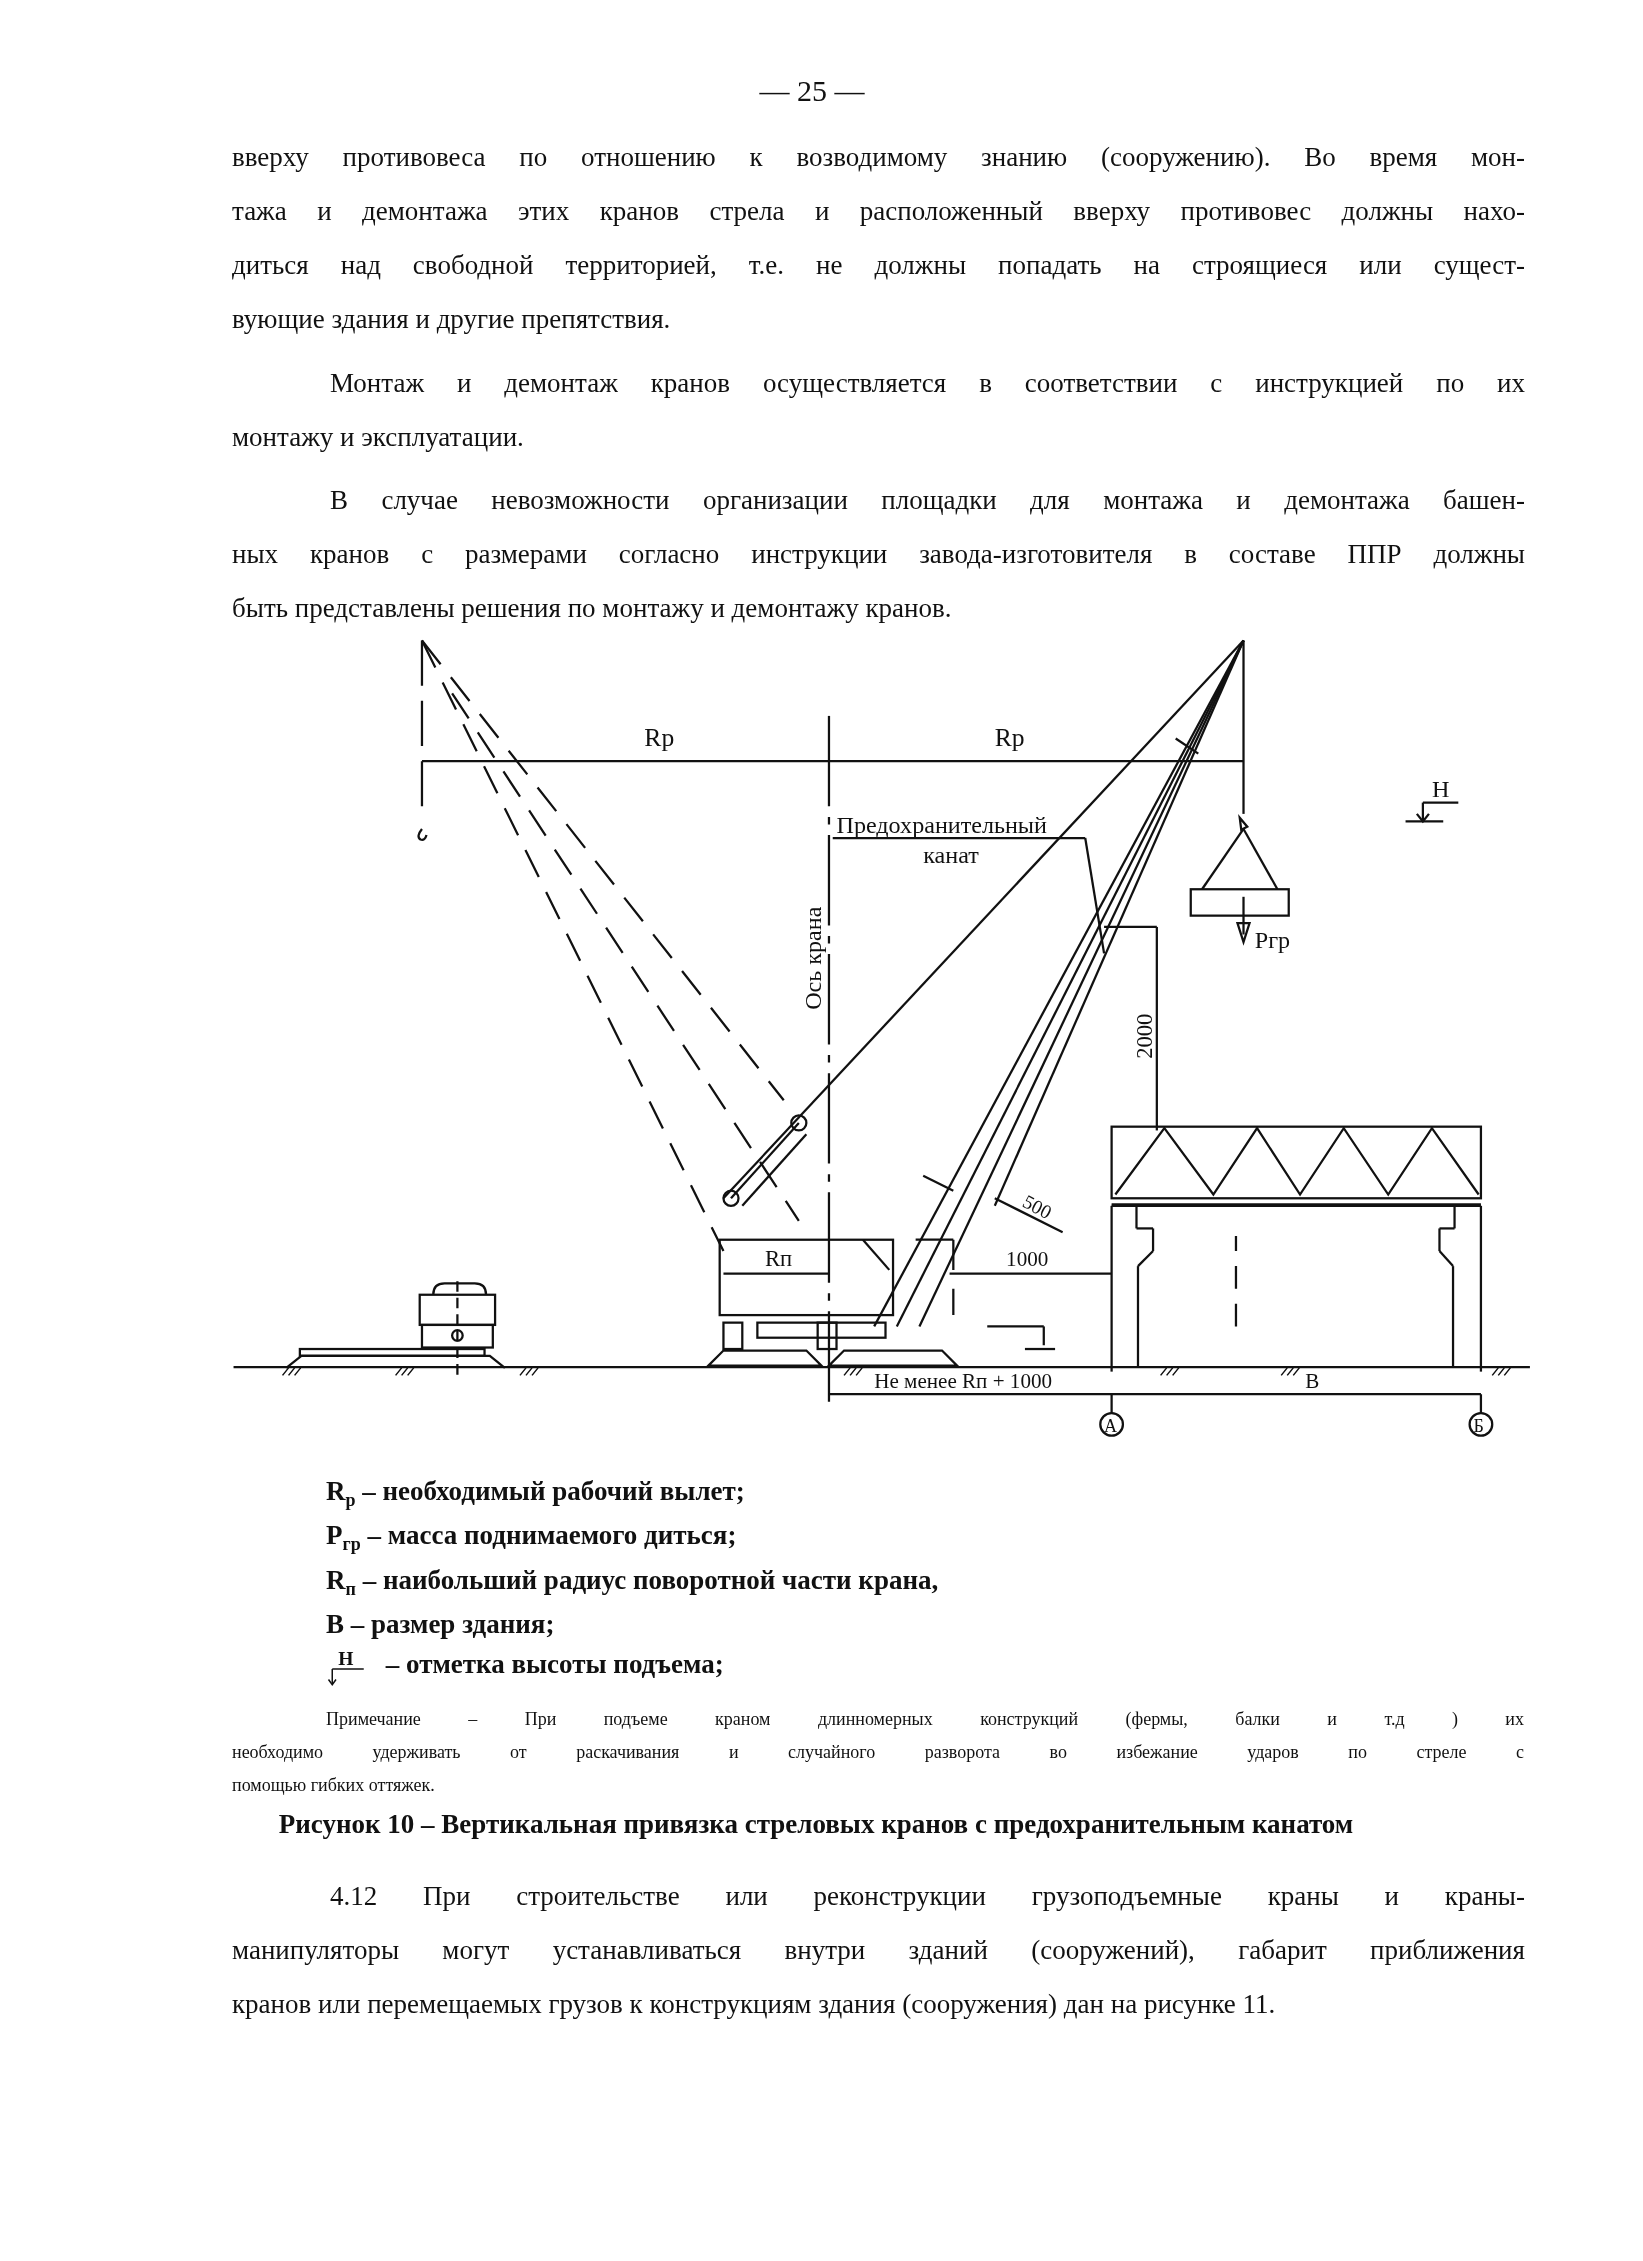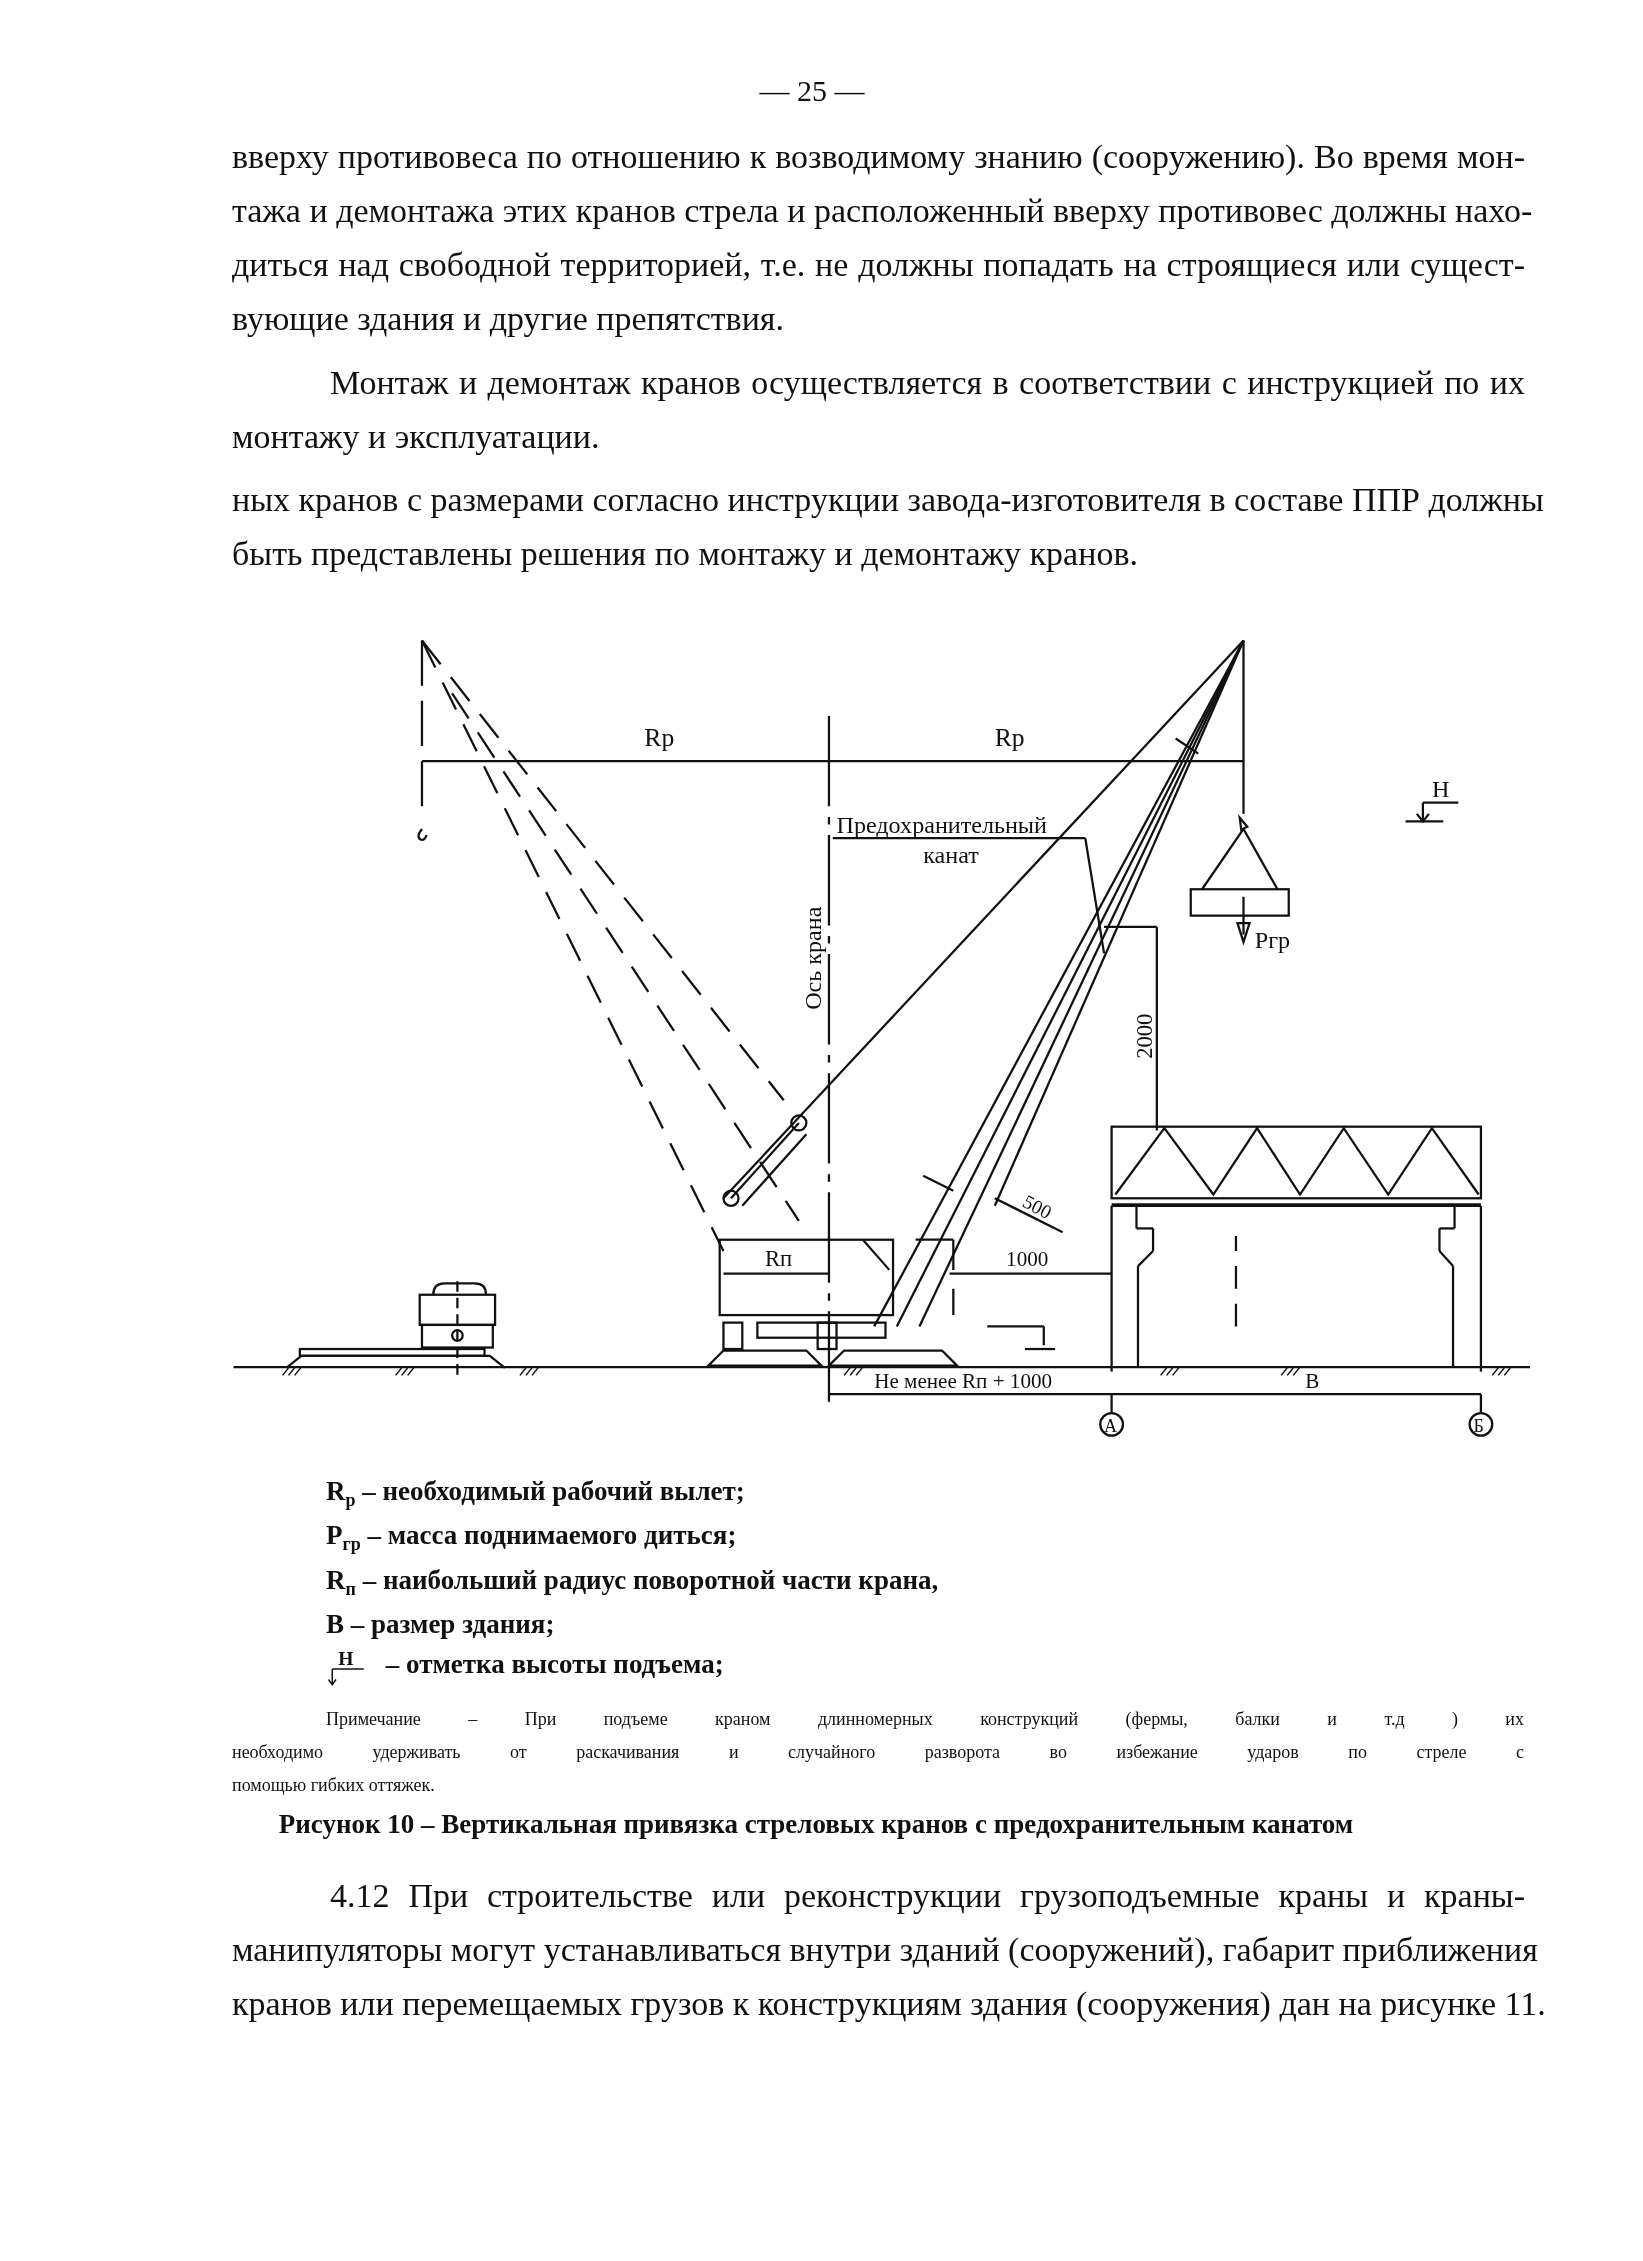--- a/index.html
+++ b/index.html
@@ -1,19 +1,19 @@
 <!DOCTYPE html>
 <html style="font-size:12px"><head>
 <meta charset="utf-8">
 <style>
   html, body { margin: 0; padding: 0; background: #ffffff; }
   body { width: 1644px; height: 2261px; position: relative; overflow: hidden;
          font-family: "Liberation Serif", "DejaVu Serif", serif; color: #111; }
   .page-num { position: absolute; top: 74px; left: 0; width: 1624px; text-align: center; font-size: 30px; }
-  .para { position: absolute; left: 232px; width: 1293px; font-size: 34px; line-height: 54px; text-align: justify; }
+  .para { position: absolute; left: 232px; width: 1293px; font-size: 27px; line-height: 54px; text-align: justify; }
   .line { display: block; white-space: nowrap; }
   .justify { text-align: justify; text-align-last: justify; }
   .indent { padding-left: 98px; }
   .figure { position: absolute; left: 226px; top: 633px; width: 1319px; height: 814px; }
   .figure svg { width: 100%; height: 100%; }
   .legend { position: absolute; left: 326px; top: 1474px; font-size: 27px; line-height: 35px; font-weight: bold; }
   .legend sub { font-size: 18px; }
   .note { position: absolute; left: 326px; top: 1703px; width: 1198px; font-size: 18px; line-height: 33px; }
   .caption { position: absolute; left: 0; width: 1632px; top: 1809px; text-align: center; font-size: 27px; font-weight: bold; }
   .hmark { display: inline-block; position: relative; width: 53px; height: 30px; vertical-align: middle; }
@@ -29,20 +29,21 @@
   <span class="line justify">диться над свободной территорией, т.е. не должны попадать на строящиеся или сущест-</span>
   <span class="line">вующие здания и другие препятствия.</span>
 </div>
 
 <div class="para" style="top:356px">
   <span class="line justify indent">Монтаж и демонтаж кранов осуществляется в соответствии с инструкцией по их</span>
   <span class="line">монтажу и эксплуатации.</span>
 </div>
 
 <div class="para" style="top:473px">
+  <span class="line justify indent">В случае невозможности организации площадки для монтажа и демонтажа башен-</span>
   <span class="line justify">ных кранов с размерами согласно инструкции завода-изготовителя в составе ППР должны</span>
   <span class="line">быть представлены решения по монтажу и демонтажу кранов.</span>
 </div>
 
 <div class="figure">
   <svg viewBox="300 840 1750 1080" xmlns="http://www.w3.org/2000/svg" stroke="#111" fill="none" stroke-width="3" font-family="Liberation Serif, DejaVu Serif, serif">
 
     <g stroke-dasharray="40 22">
       <line x1="560" y1="850" x2="960" y2="1660"></line>
       <line x1="560" y1="850" x2="1040" y2="1460"></line>

